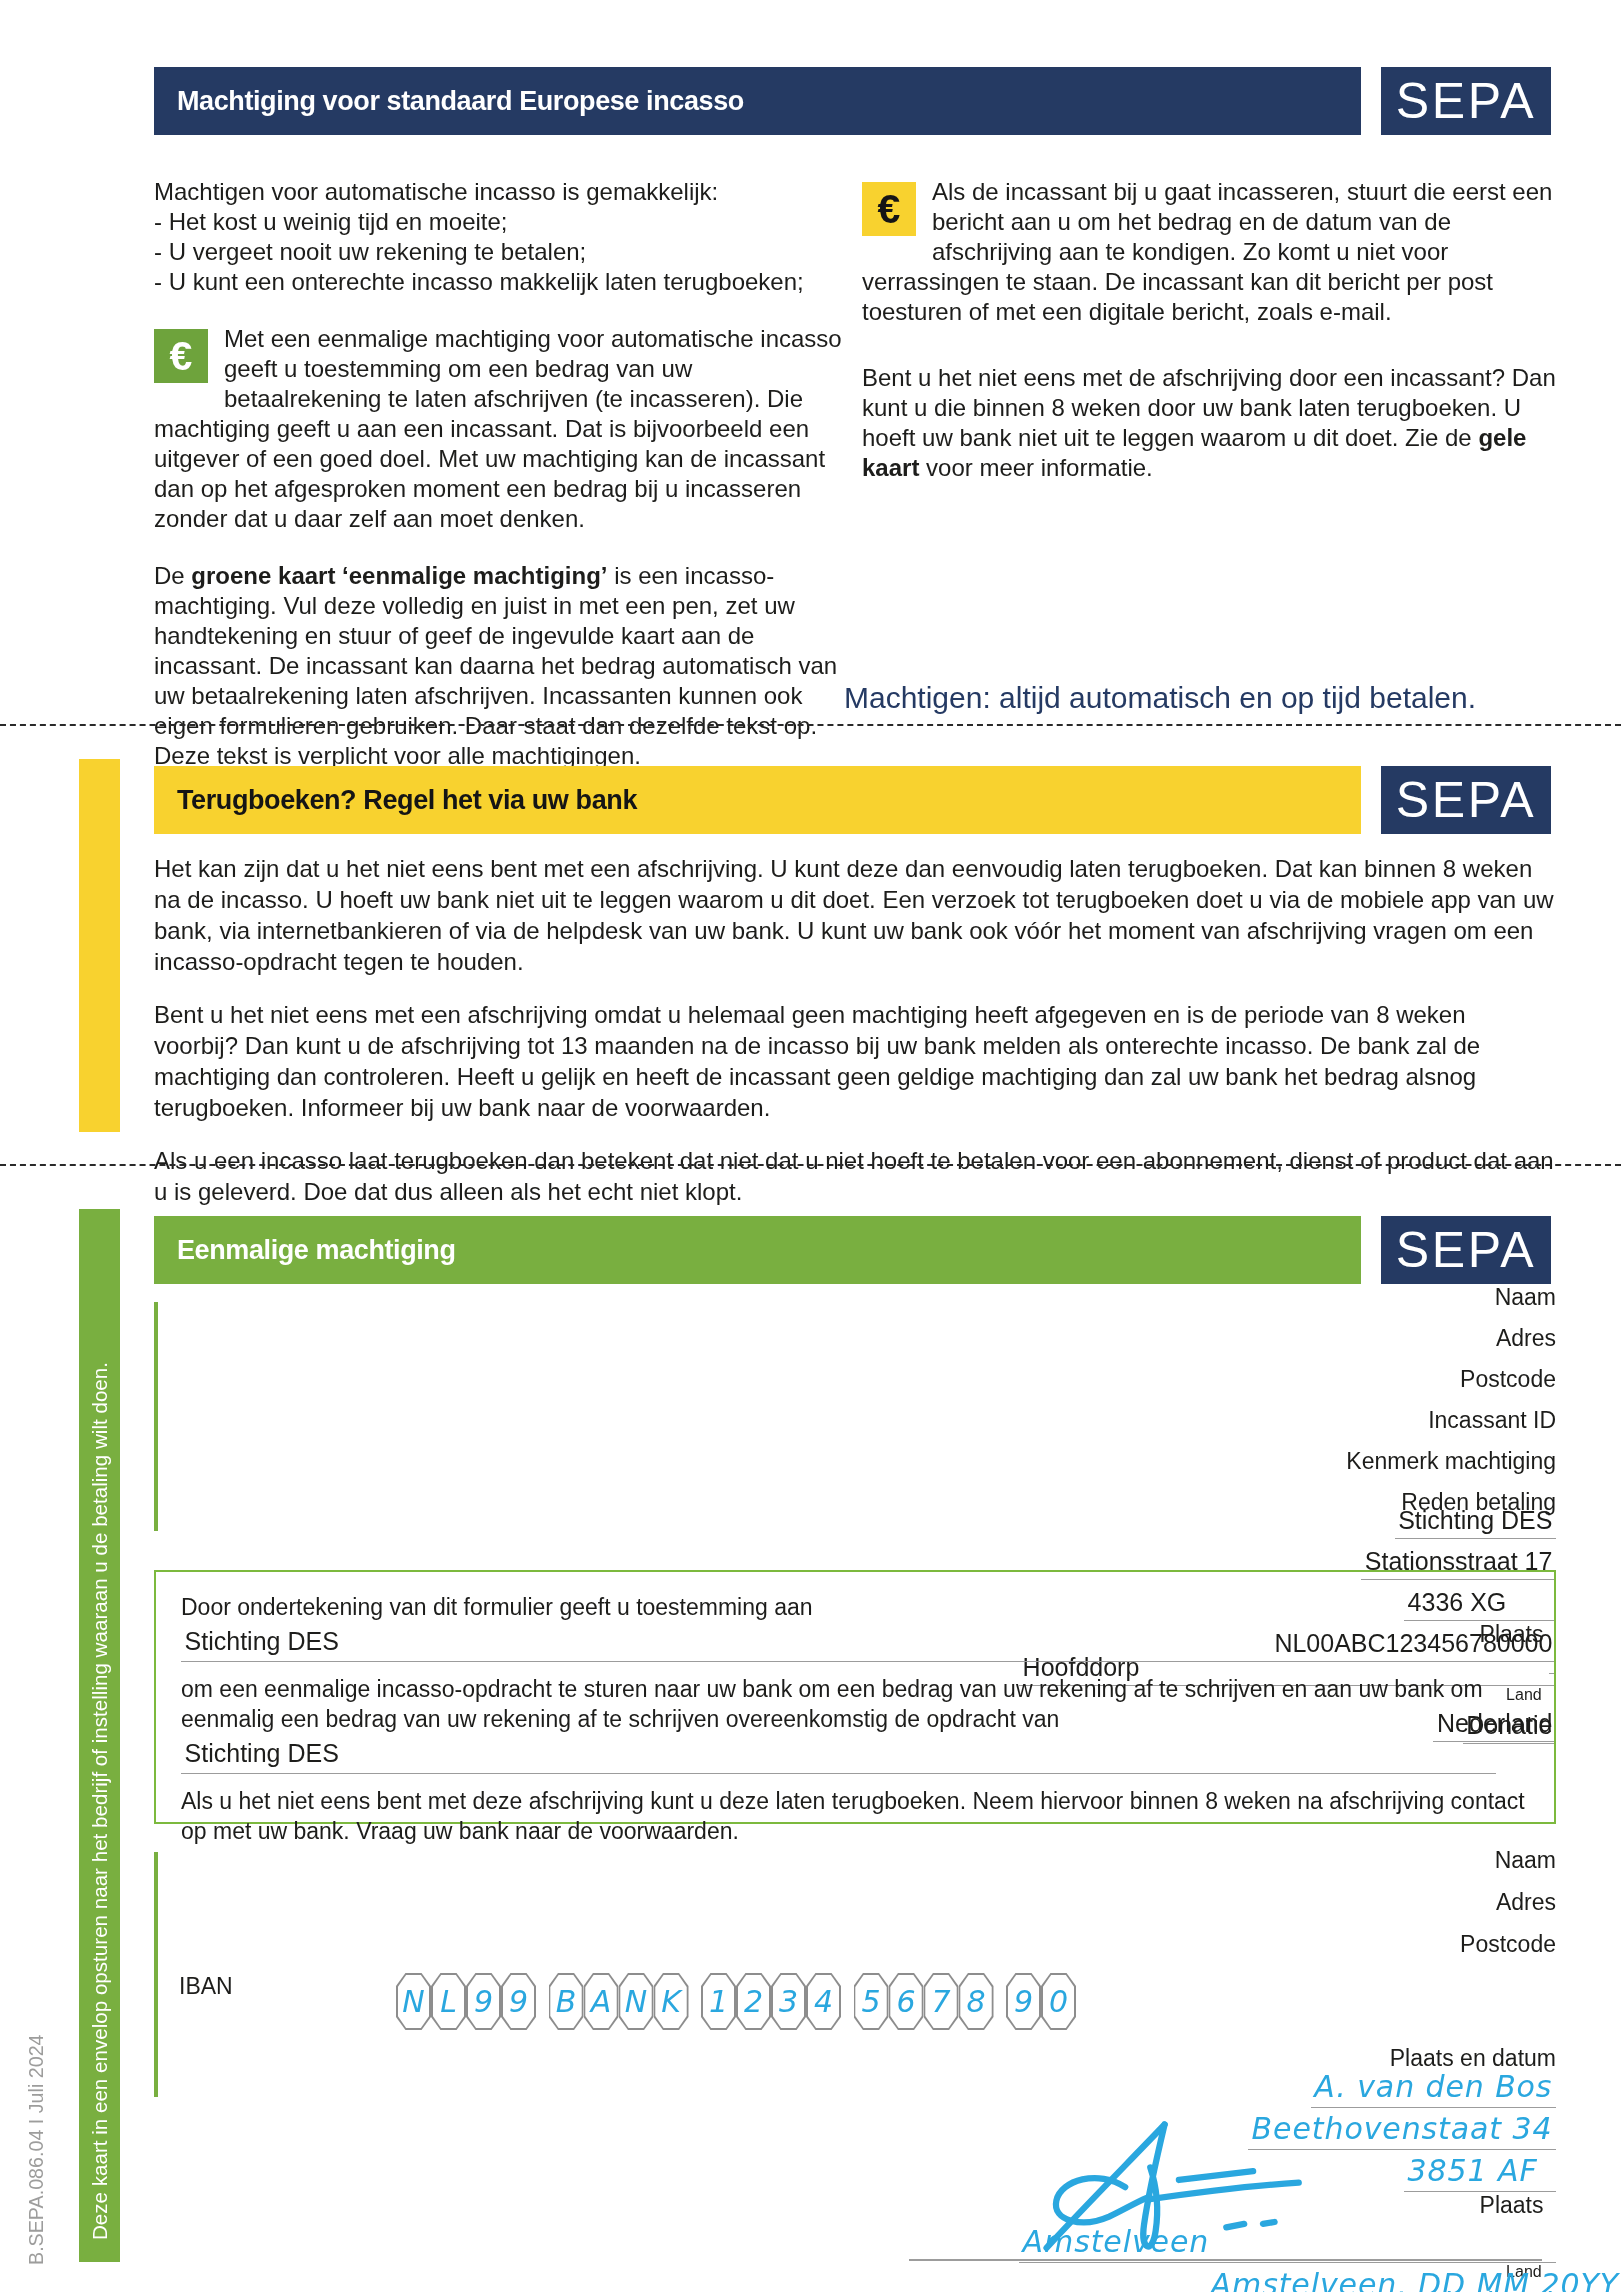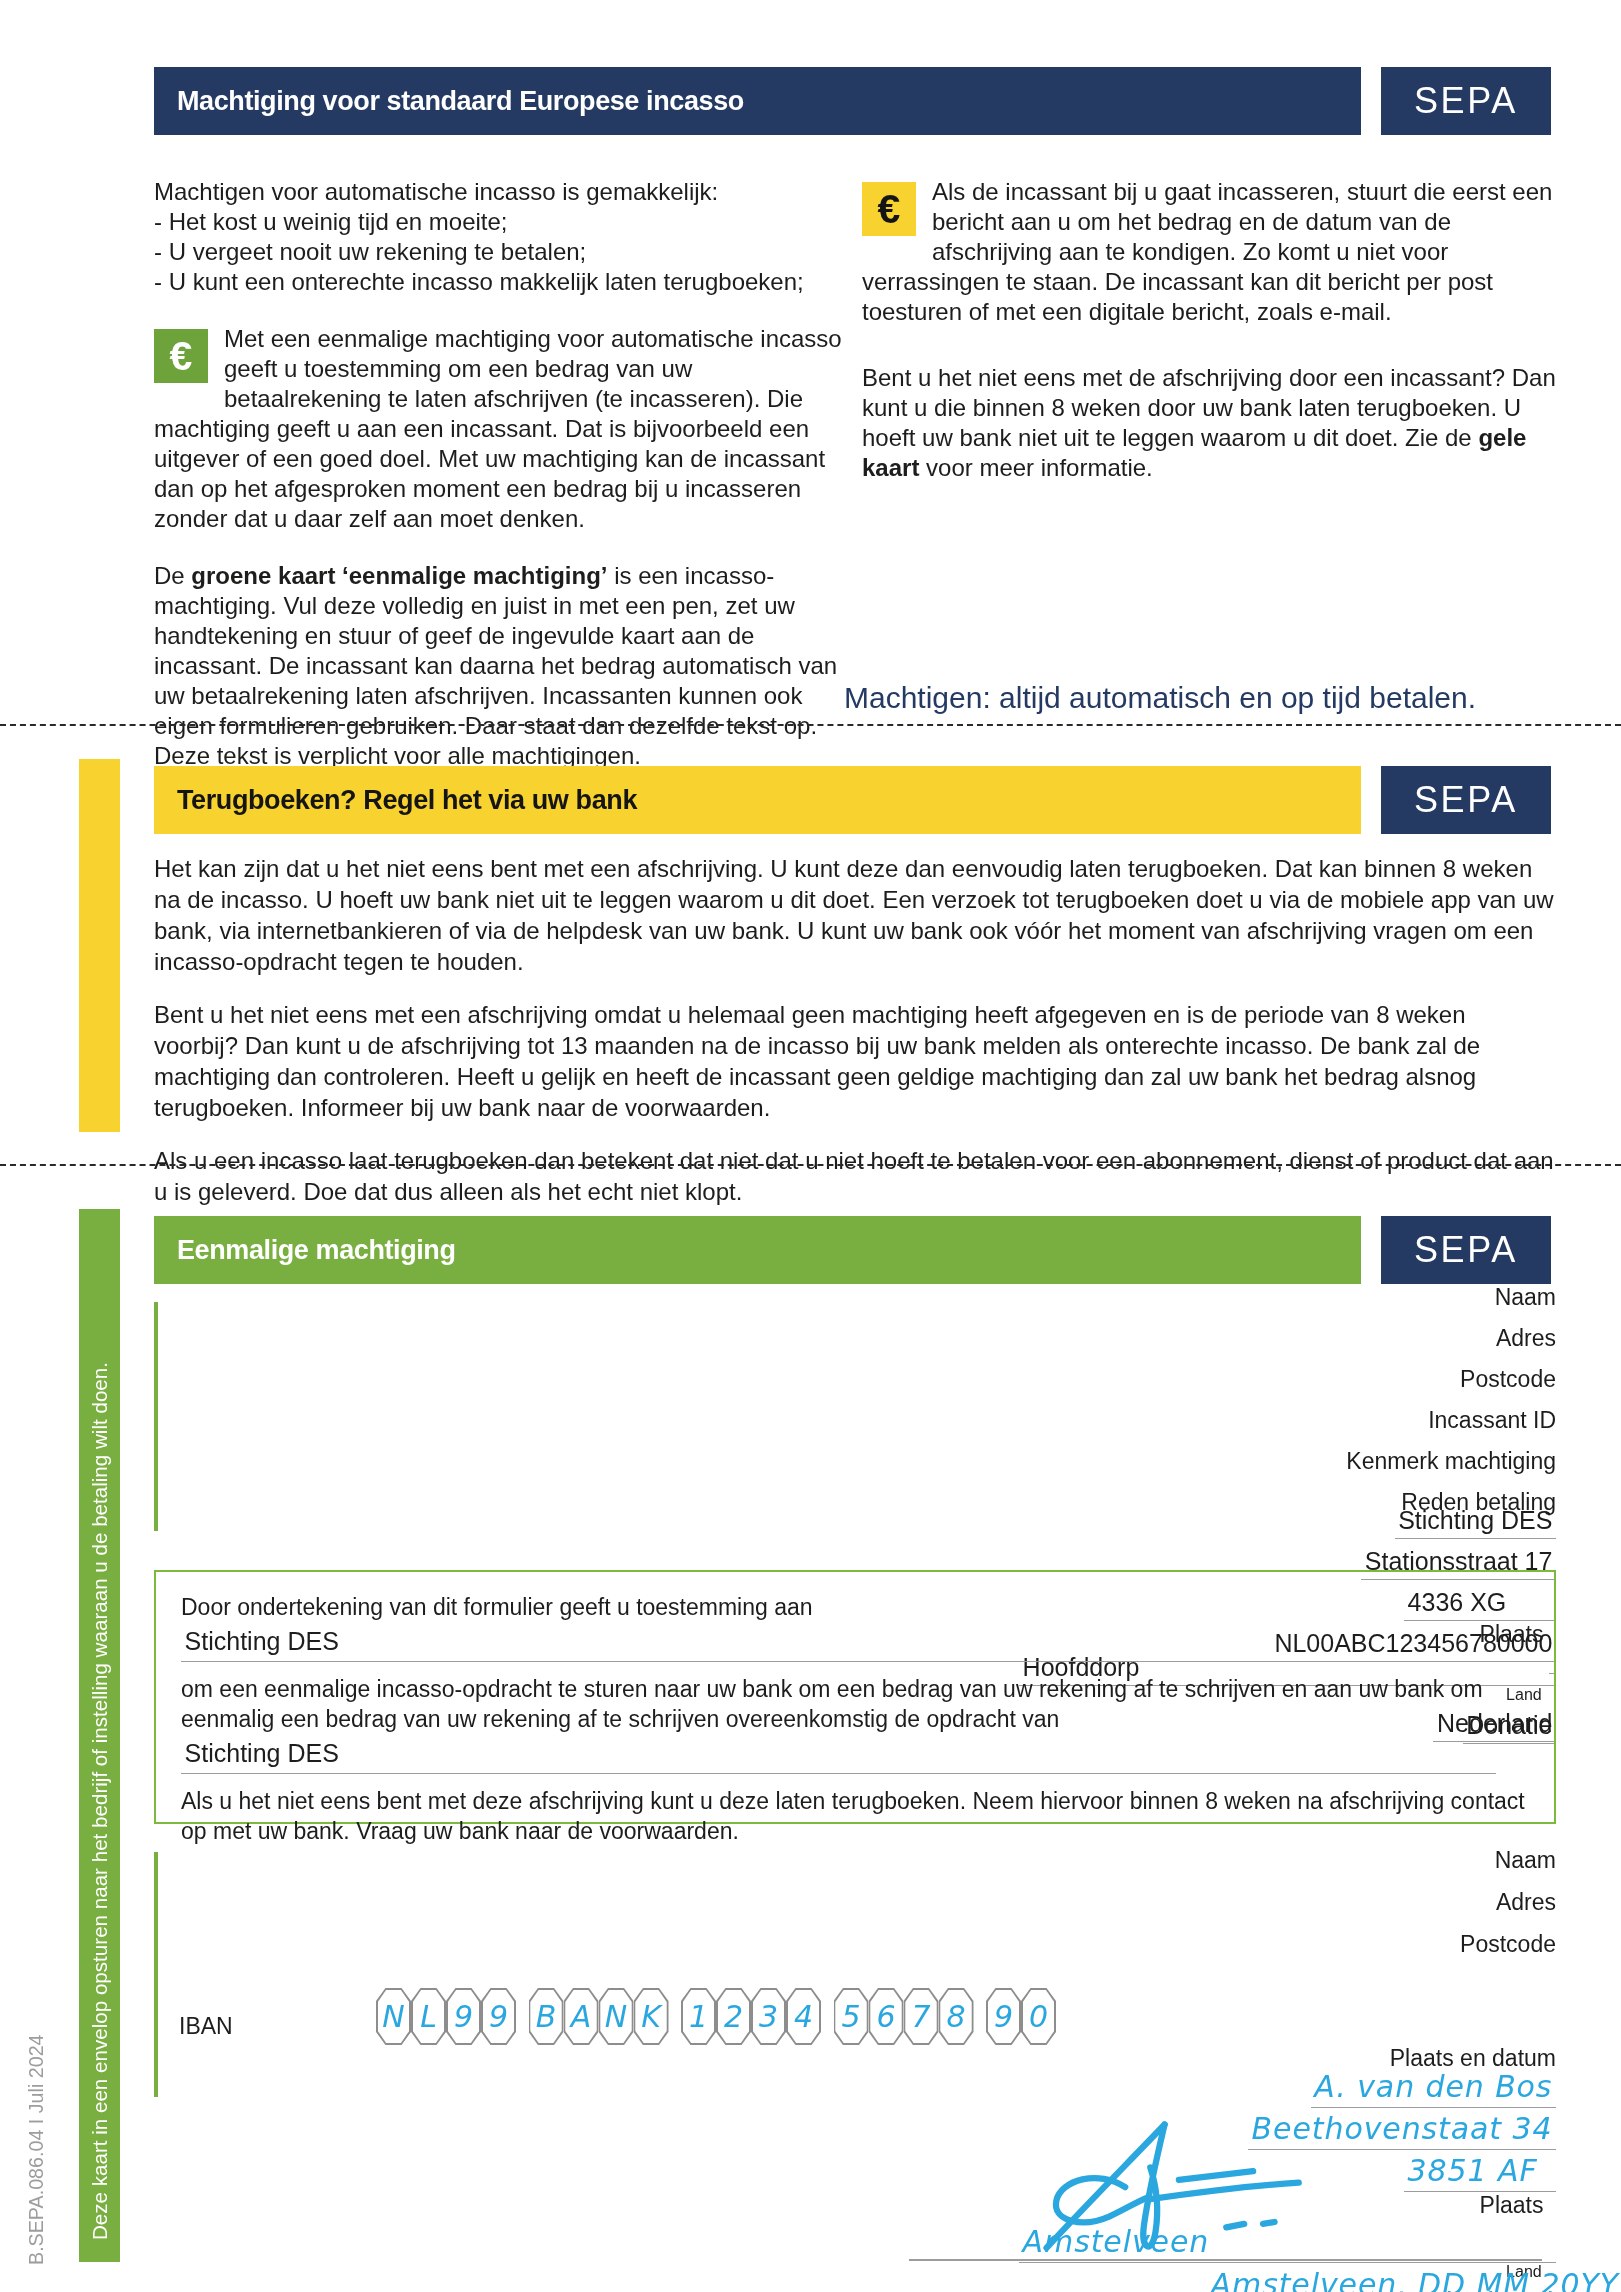--- a/index.html
+++ b/index.html
@@ -10,21 +10,21 @@
   .page{position:relative;width:1621px;height:2293px;background:#fff;overflow:hidden;
         font-family:"Liberation Sans",sans-serif;color:var(--text);}
 
   
   .hdr{position:absolute;width:1207px;height:68px;display:flex;align-items:center;
        padding-left:23px;box-sizing:border-box;font-size:27px;font-weight:bold;letter-spacing:-0.4px;}
   #hdr1{left:154px;top:67px;background:var(--navy);color:#fff;}
   #hdr2{left:154px;top:766px;background:var(--yellow);color:#151515;}
   #hdr3{left:154px;top:1216px;background:var(--green);color:#fff;}
   .sepa{position:absolute;width:170px;height:68px;background:var(--navy);color:#fff;
-        display:flex;align-items:center;justify-content:center;font-size:36px;font-weight:400;
+        display:flex;align-items:center;justify-content:center;font-size:50px;font-weight:400;
         letter-spacing:2.7px;font-stretch:condensed;}
   #sepa1{left:1381px;top:67px;} #sepa2{left:1381px;top:766px;} #sepa3{left:1381px;top:1216px;}
 
   
   .col{position:absolute;font-size:24px;line-height:30px;}
   #col-left{left:154px;top:177px;width:699px;}
   #col-right{left:862px;top:177px;width:697px;}
   .para{margin:0;}
   .mt{margin-top:27px;}
   .euro-icon{float:left;width:54px;height:54px;margin:4.5px 16px 3.6px 0;display:flex;
@@ -68,21 +68,21 @@
   .hand{font-family:"DejaVu Sans",sans-serif;font-style:italic;color:var(--blue);
         font-size:30px;letter-spacing:0.9px;}
 
   
   .consent{position:absolute;left:154px;top:1570px;width:1402px;height:254px;box-sizing:border-box;
            border:2.7px solid var(--green_border);padding:19.7px 25px 14.3px 25px;}
   .cline{font-size:23px;line-height:30px;margin:0;}
   .cfield{font-size:25px;border-bottom:1.8px solid var(--line);padding:1.8px 3.6px 4.5px;margin:3.6px 0 12.5px;width:97%;}
 
   
-  .iban-row{display:flex;align-items:flex-end;height:72px;}
+  .iban-row{display:flex;align-items:flex-start;height:72px;gap:20px;}
   .iban-boxes{display:flex;gap:12.5px;}
   .iban-group{display:flex;}
   .iban-cell{position:relative;width:35px;height:57px;}
   .iban-cell::before{content:"";position:absolute;inset:0;background:#8d8d8d;
       clip-path:polygon(27% 0,73% 0,100% 23%,100% 77%,73% 100%,27% 100%,0 77%,0 23%);}
   .iban-cell::after{content:"";position:absolute;inset:1.8px;background:#fff;
       clip-path:polygon(27% 0,73% 0,100% 23%,100% 77%,73% 100%,27% 100%,0 77%,0 23%);}
   .iban-cell span{position:relative;z-index:1;display:flex;width:100%;height:100%;
       align-items:center;justify-content:center;font-family:"DejaVu Sans",sans-serif;
       font-style:italic;font-size:30px;color:var(--blue);}

